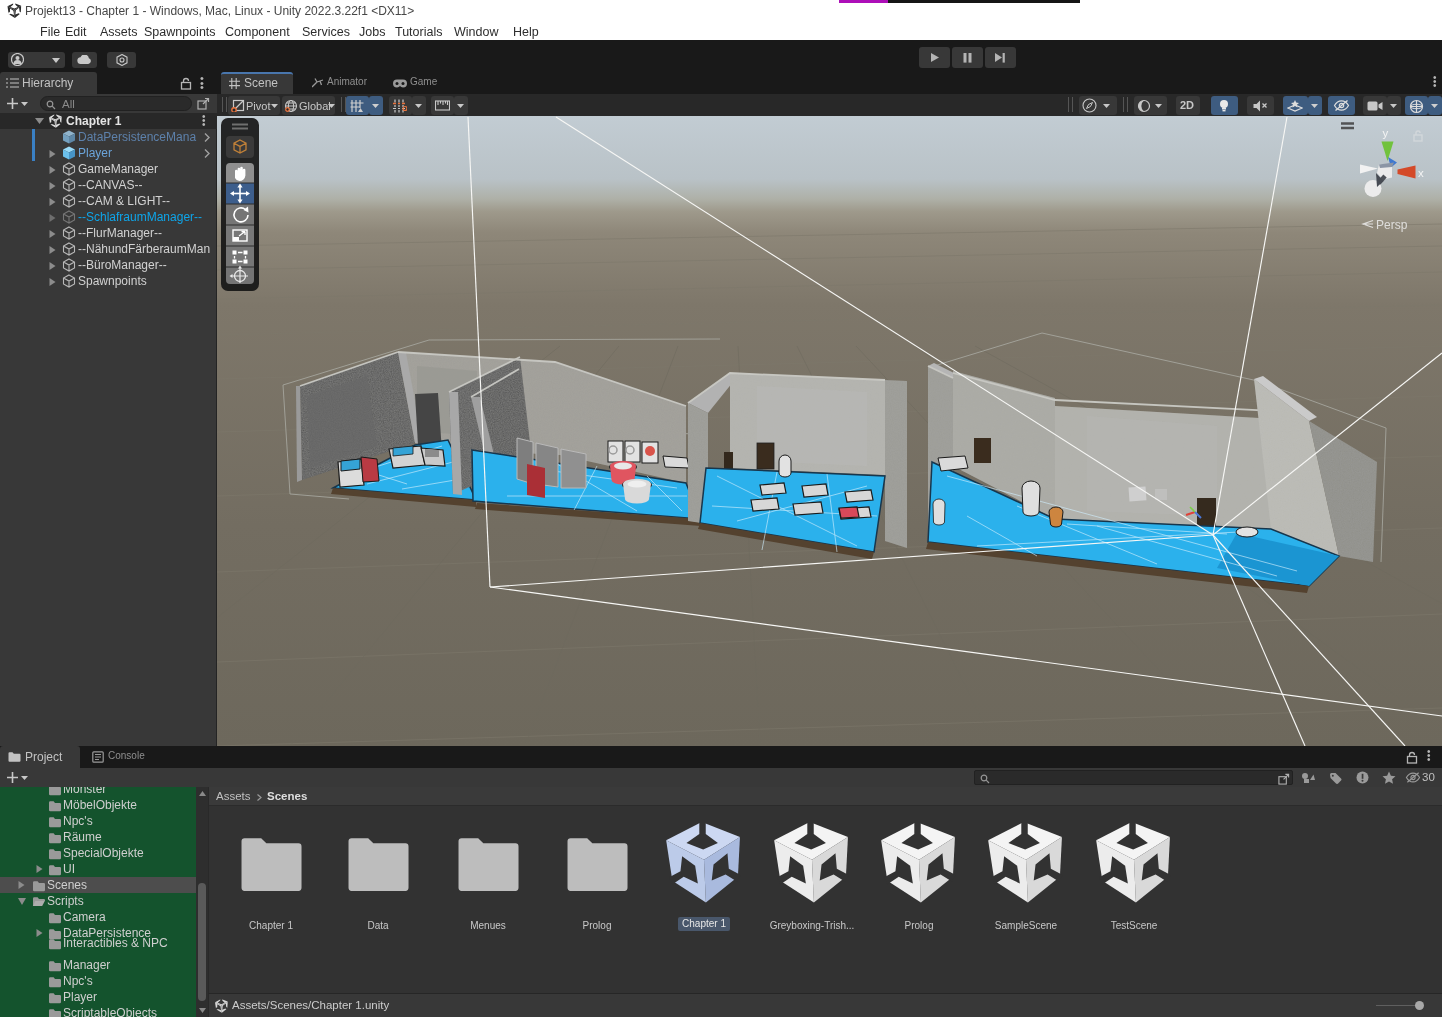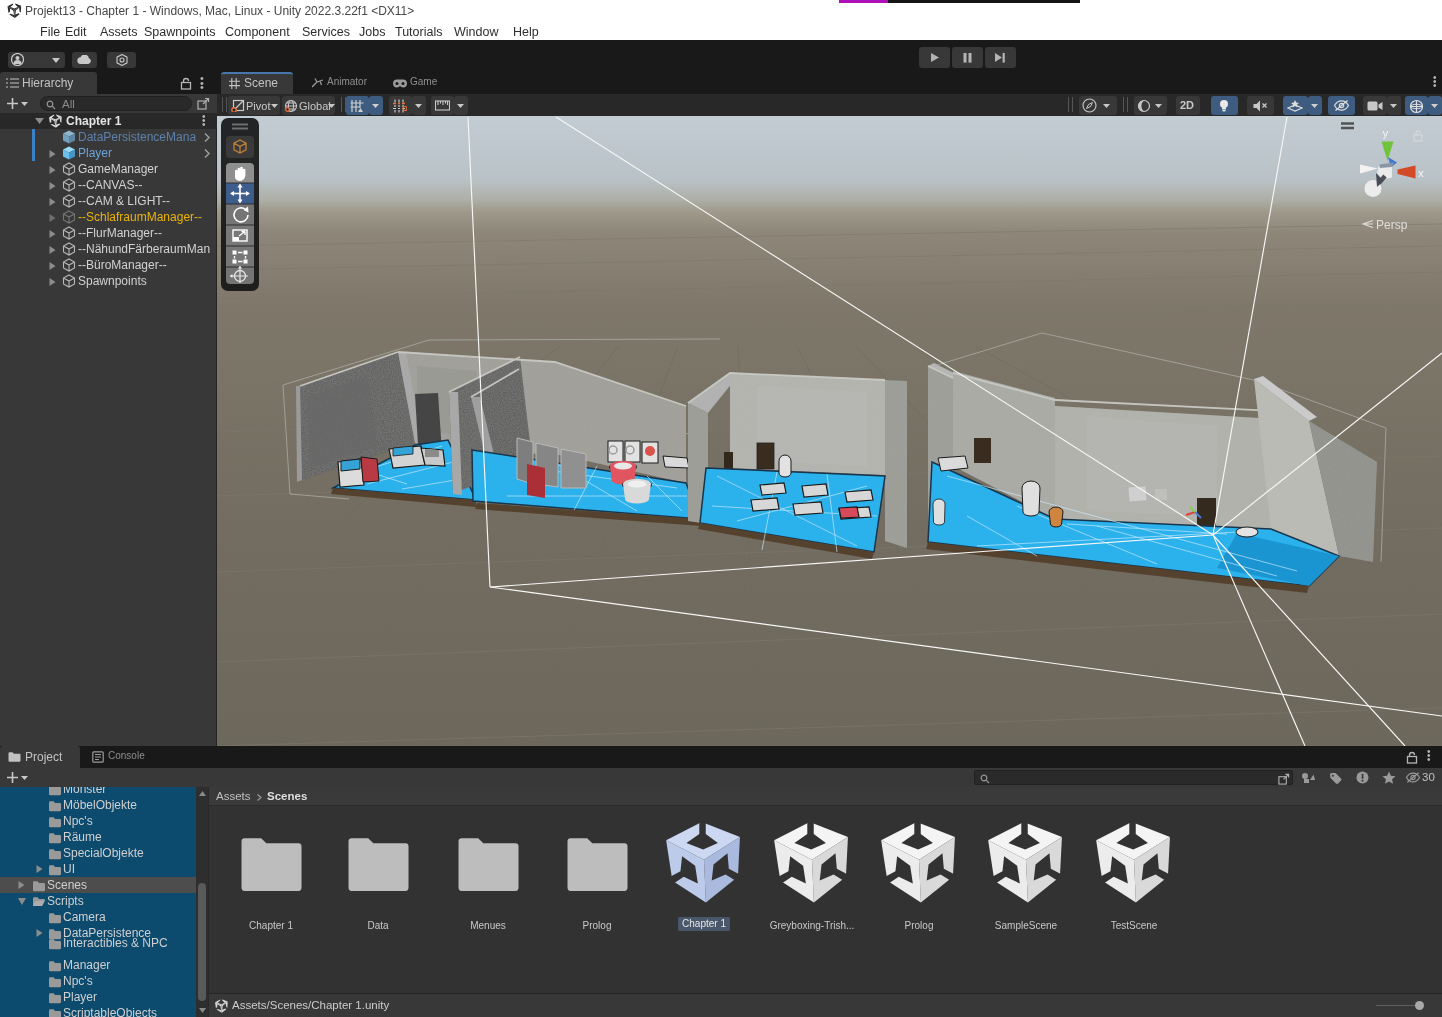--- a/index.html
+++ b/index.html
@@ -242,21 +242,21 @@
           </svg>
           <span class="txt" style="left:78px">--CAM &amp; LIGHT--</span>
         </div>
       <div class="hrow" style="top:80px">
           <svg class="abs" style="left:49px;top:5px" width="7" height="8">
             <polygon points="0.5,0 6.5,4 0.5,8" fill="#6e6e6e"></polygon>
           </svg>
           <svg class="abs" style="left:62px;top:1px" width="14" height="14" viewBox="0 0 14 14">
             <path d="M7,1 L12.5,4 L12.5,10 L7,13 L1.5,10 L1.5,4 Z M1.5,4 L7,7 L12.5,4 M7,7 L7,13" fill="none" stroke="#767676" stroke-width="1.1"></path>
           </svg>
-          <span class="txt" style="left:78px;color:#eab308">--SchlafraumManager--</span>
+          <span class="txt" style="left:78px;color:#0ea5e9">--SchlafraumManager--</span>
         </div>
       <div class="hrow" style="top:96px">
           <svg class="abs" style="left:49px;top:5px" width="7" height="8">
             <polygon points="0.5,0 6.5,4 0.5,8" fill="#8c8c8c"></polygon>
           </svg>
           <svg class="abs" style="left:62px;top:1px" width="14" height="14">
             <use href="#cube-outline"></use>
           </svg>
           <span class="txt" style="left:78px">--FlurManager--</span>
         </div>
@@ -783,21 +783,21 @@
         <path d="M7,0.5 l1.9,4.2 4.6,0.5 -3.4,3.1 0.9,4.5 -4,-2.3 -4,2.3 0.9,-4.5 -3.4,-3.1 4.6,-0.5 z" fill="#9a9a9a"></path>
       </svg>
       <svg class="abs" style="left:1405px;top:4px" width="16" height="11" viewBox="0 0 17 11">
         <path d="M1.5,5.5 C3.5,2 6,0.8 8.5,0.8 C11,0.8 13.5,2 15.5,5.5 C13.5,9 11,10.2 8.5,10.2 C6,10.2 3.5,9 1.5,5.5 Z" fill="none" stroke="#9a9a9a" stroke-width="1.2"></path>
         <circle cx="8.5" cy="5.5" r="2.2" fill="none" stroke="#9a9a9a" stroke-width="1.2"></circle>
         <path d="M2.5,10.5 L14.5,0.5" stroke="#9a9a9a" stroke-width="1.3"></path>
       </svg>
       <span class="abs" style="left:1422px;top:3px;font-size:11.5px;color:#c0c0c0">30</span>
     </div>
 
-    <div class="abs" style="left:0;top:41px;width:208px;height:230px;background:#0c4a6e;overflow:hidden">
+    <div class="abs" style="left:0;top:41px;width:208px;height:230px;background:#14532d;overflow:hidden">
       <div id="ptree">
         <div class="prow" style="top:-6px">
             <svg class="abs" style="left:48px;top:2px" width="13" height="13">
               <use href="#smfolder"></use>
             </svg>
             <span class="abs" style="left:63px;top:1px">Monster</span>
           </div>
         <div class="prow" style="top:10px">
             <svg class="abs" style="left:48px;top:2px" width="13" height="13">
               <use href="#smfolder"></use>

